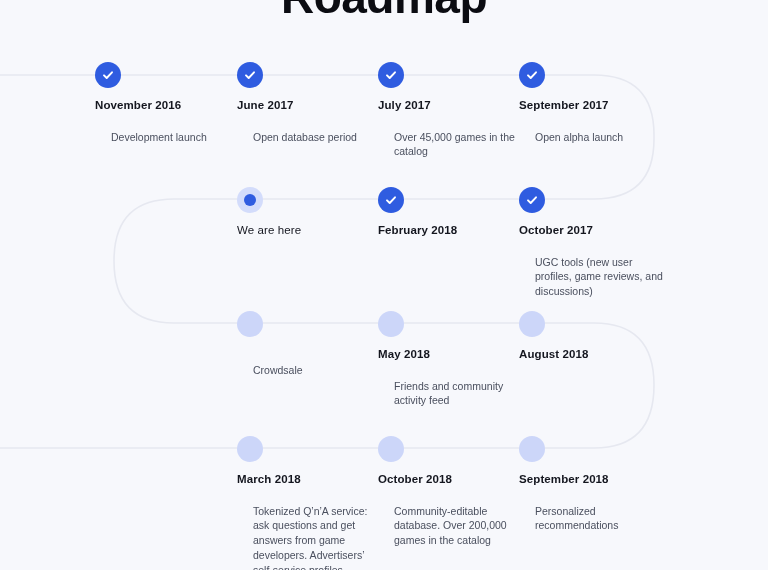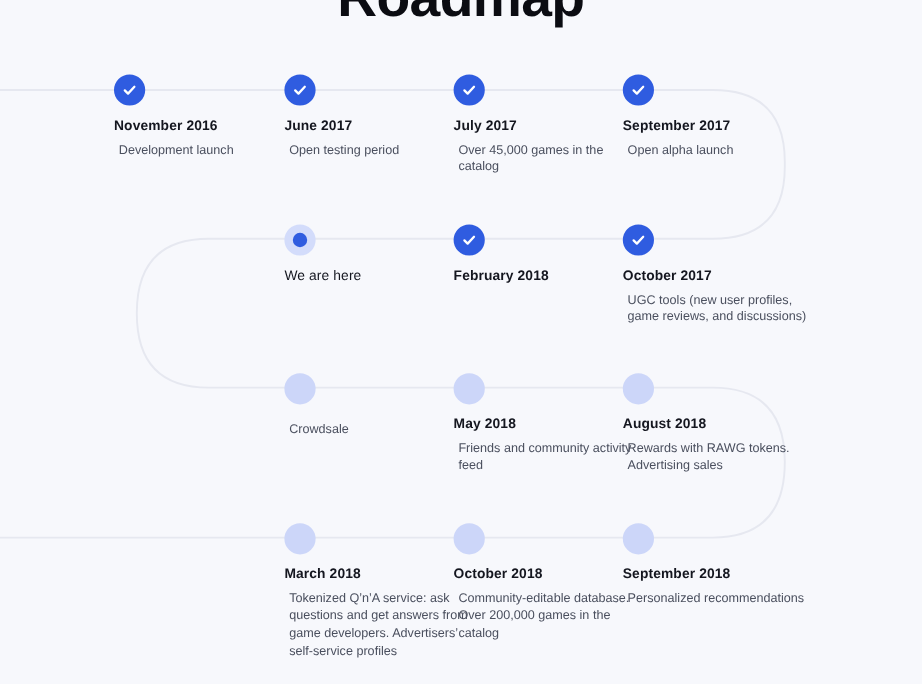--- a/index.html
+++ b/index.html
@@ -102,21 +102,21 @@
     line-height: 1.35;
     margin: 0 0 3px 0;
     letter-spacing: 0.1px;
   }
 
   .ms-desc {
     font-size: 10.5px;
     font-weight: 400;
     color: #4a4f5e;
     line-height: 1.42;
-    margin: 4px;
+    margin: 16px;
   }
 
   .ms-date.current-label {
     font-size: 11.5px;
     font-weight: 400;
     color: #14161f;
   }
 </style>
 </head>
 <body>
@@ -147,21 +147,21 @@
   </div>
 
   <div class="milestone" style="left:237px; top:62px;">
     <div class="node done">
       <svg width="14" height="14" viewBox="0 0 14 14">
           <path d="M3 7.3 L5.7 10 L11 4.3" stroke="#ffffff" stroke-width="1.9" fill="none" stroke-linecap="round" stroke-linejoin="round"></path>
         </svg>
     </div>
     <div class="ms-body">
       <p class="ms-date">June 2017</p>
-      <p class="ms-desc">Open testing period</p>
+      <p class="ms-desc">Open database period</p>
     </div>
   </div>
 
   <div class="milestone" style="left:378px; top:62px;">
     <div class="node done">
       <svg width="14" height="14" viewBox="0 0 14 14">
           <path d="M3 7.3 L5.7 10 L11 4.3" stroke="#ffffff" stroke-width="1.9" fill="none" stroke-linecap="round" stroke-linejoin="round"></path>
         </svg>
     </div>
     <div class="ms-body">
@@ -227,21 +227,20 @@
     <div class="ms-body">
       <p class="ms-date">May 2018</p>
       <p class="ms-desc">Friends and community activity feed</p>
     </div>
   </div>
 
   <div class="milestone" style="left:519px; top:311px;">
     <div class="node future"></div>
     <div class="ms-body">
       <p class="ms-date">August 2018</p>
-      <p class="ms-desc">Rewards with RAWG tokens. Advertising sales</p>
     </div>
   </div>
 
   <div class="milestone" style="left:237px; top:436px;">
     <div class="node future"></div>
     <div class="ms-body">
       <p class="ms-date">March 2018</p>
       <p class="ms-desc">Tokenized Q’n’A service: ask questions and get answers from game developers. Advertisers’ self-service profiles</p>
     </div>
   </div>

